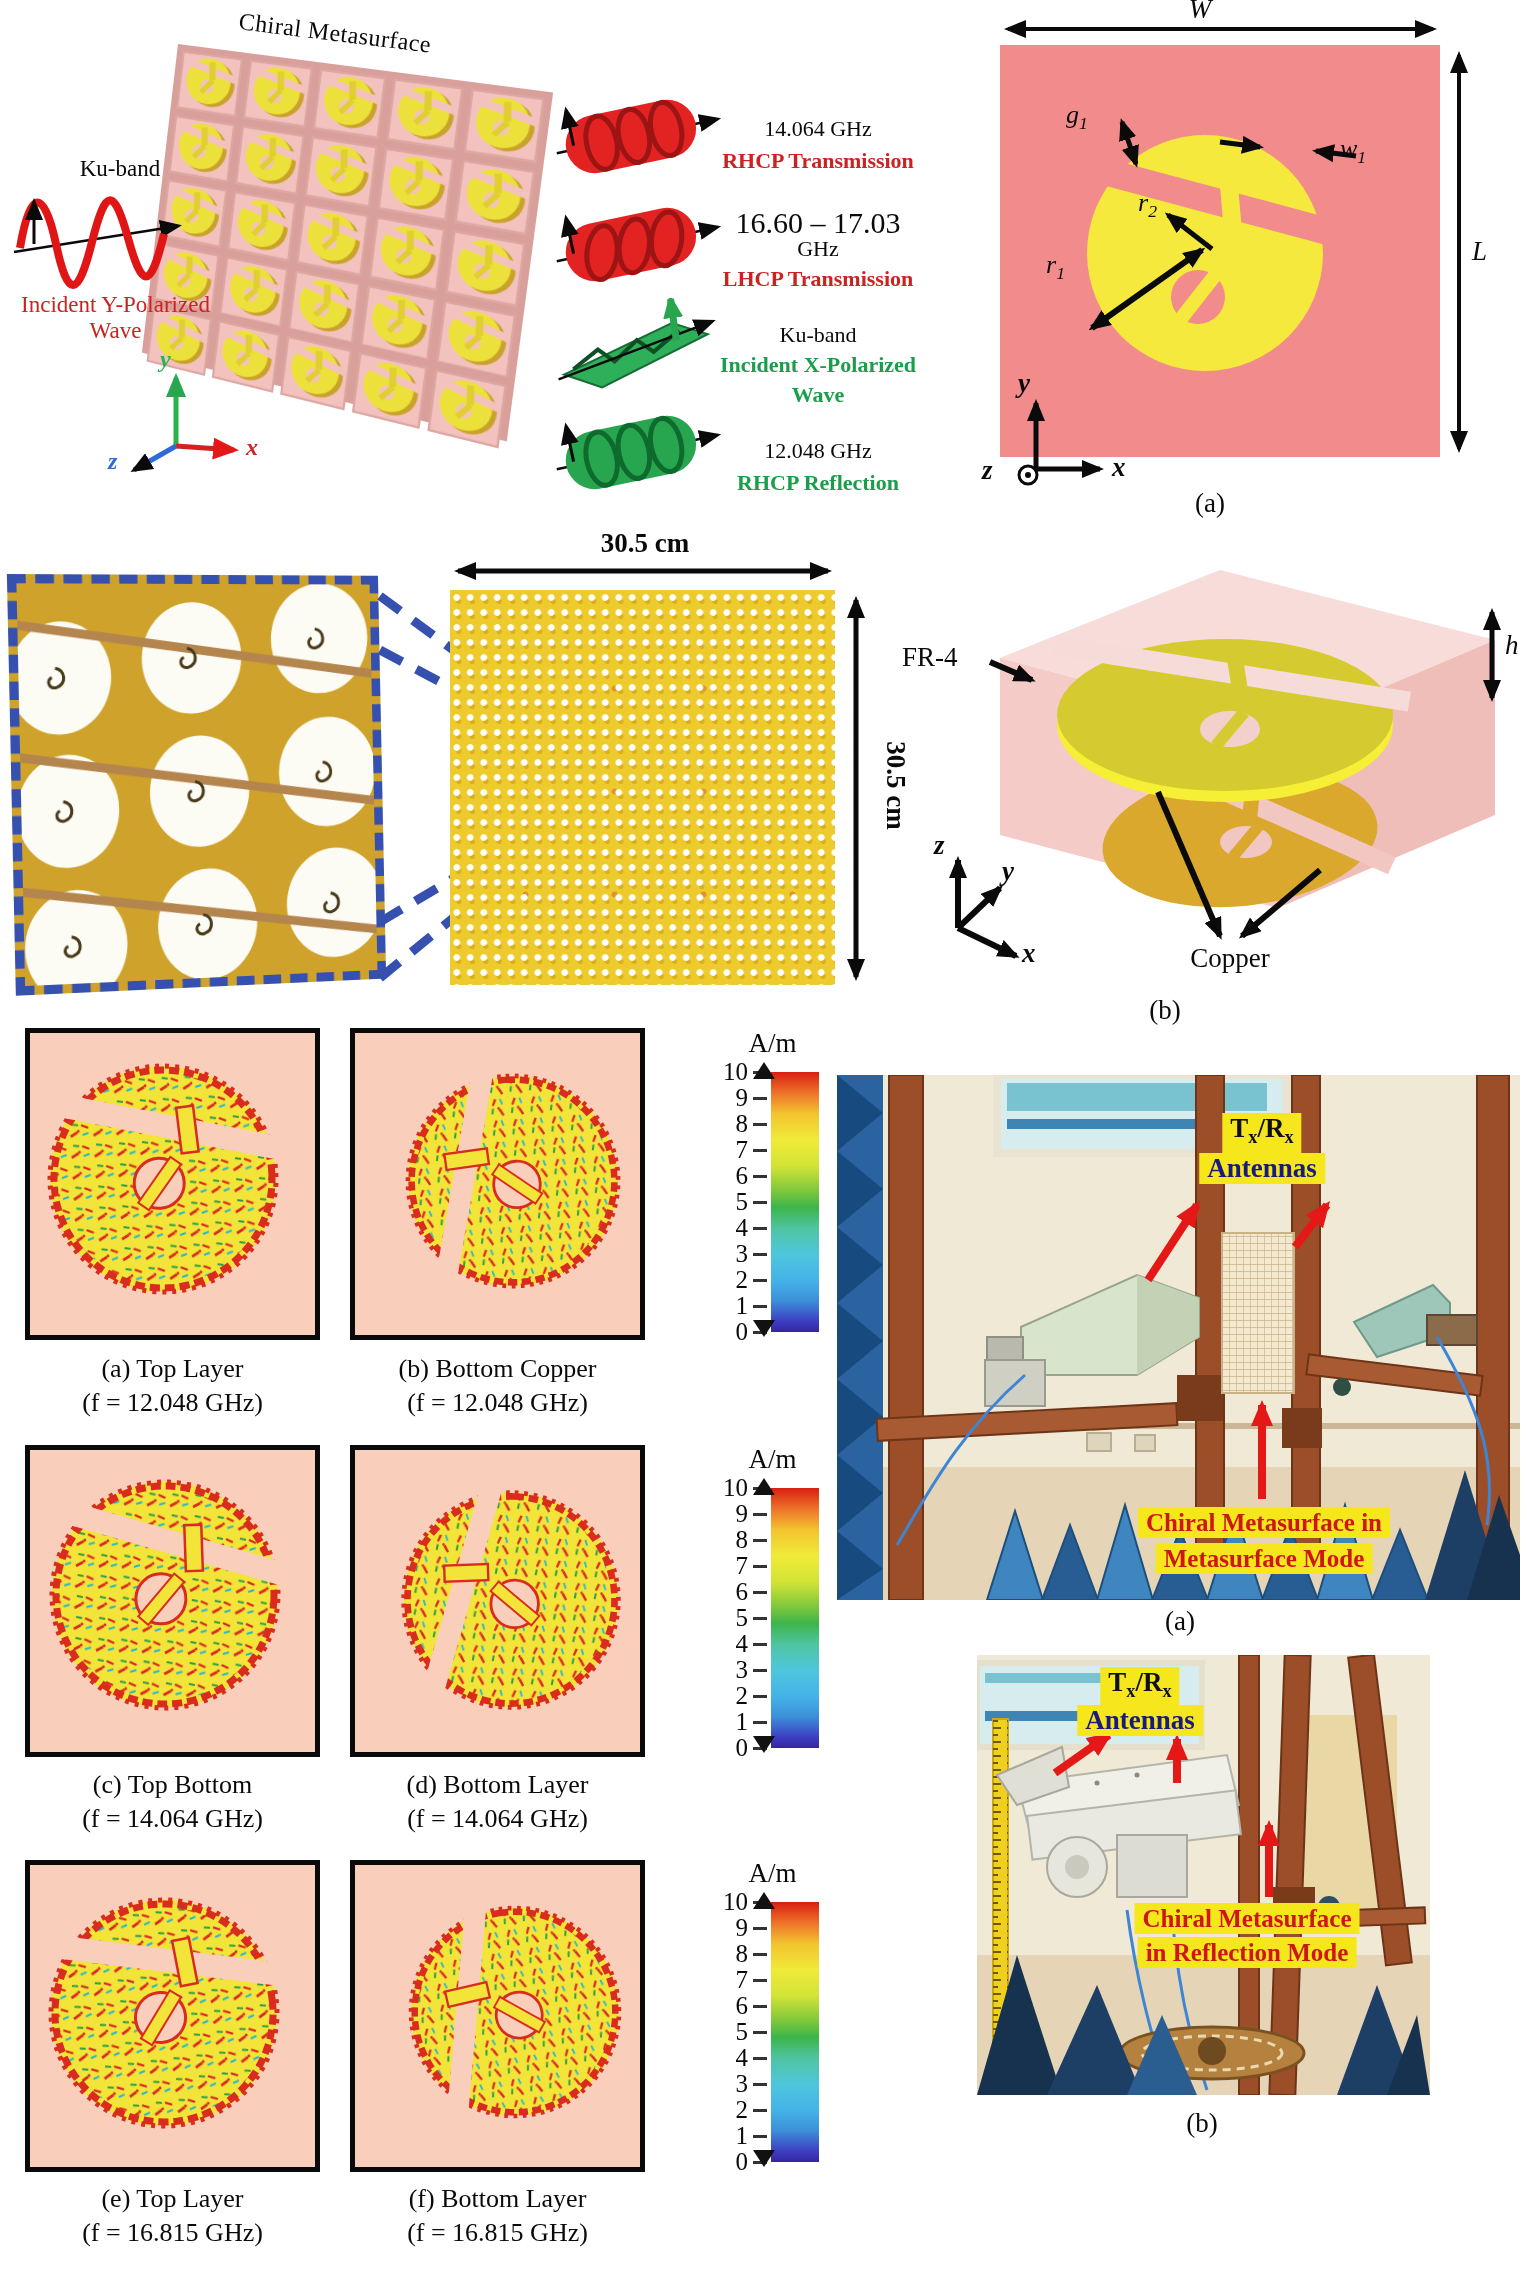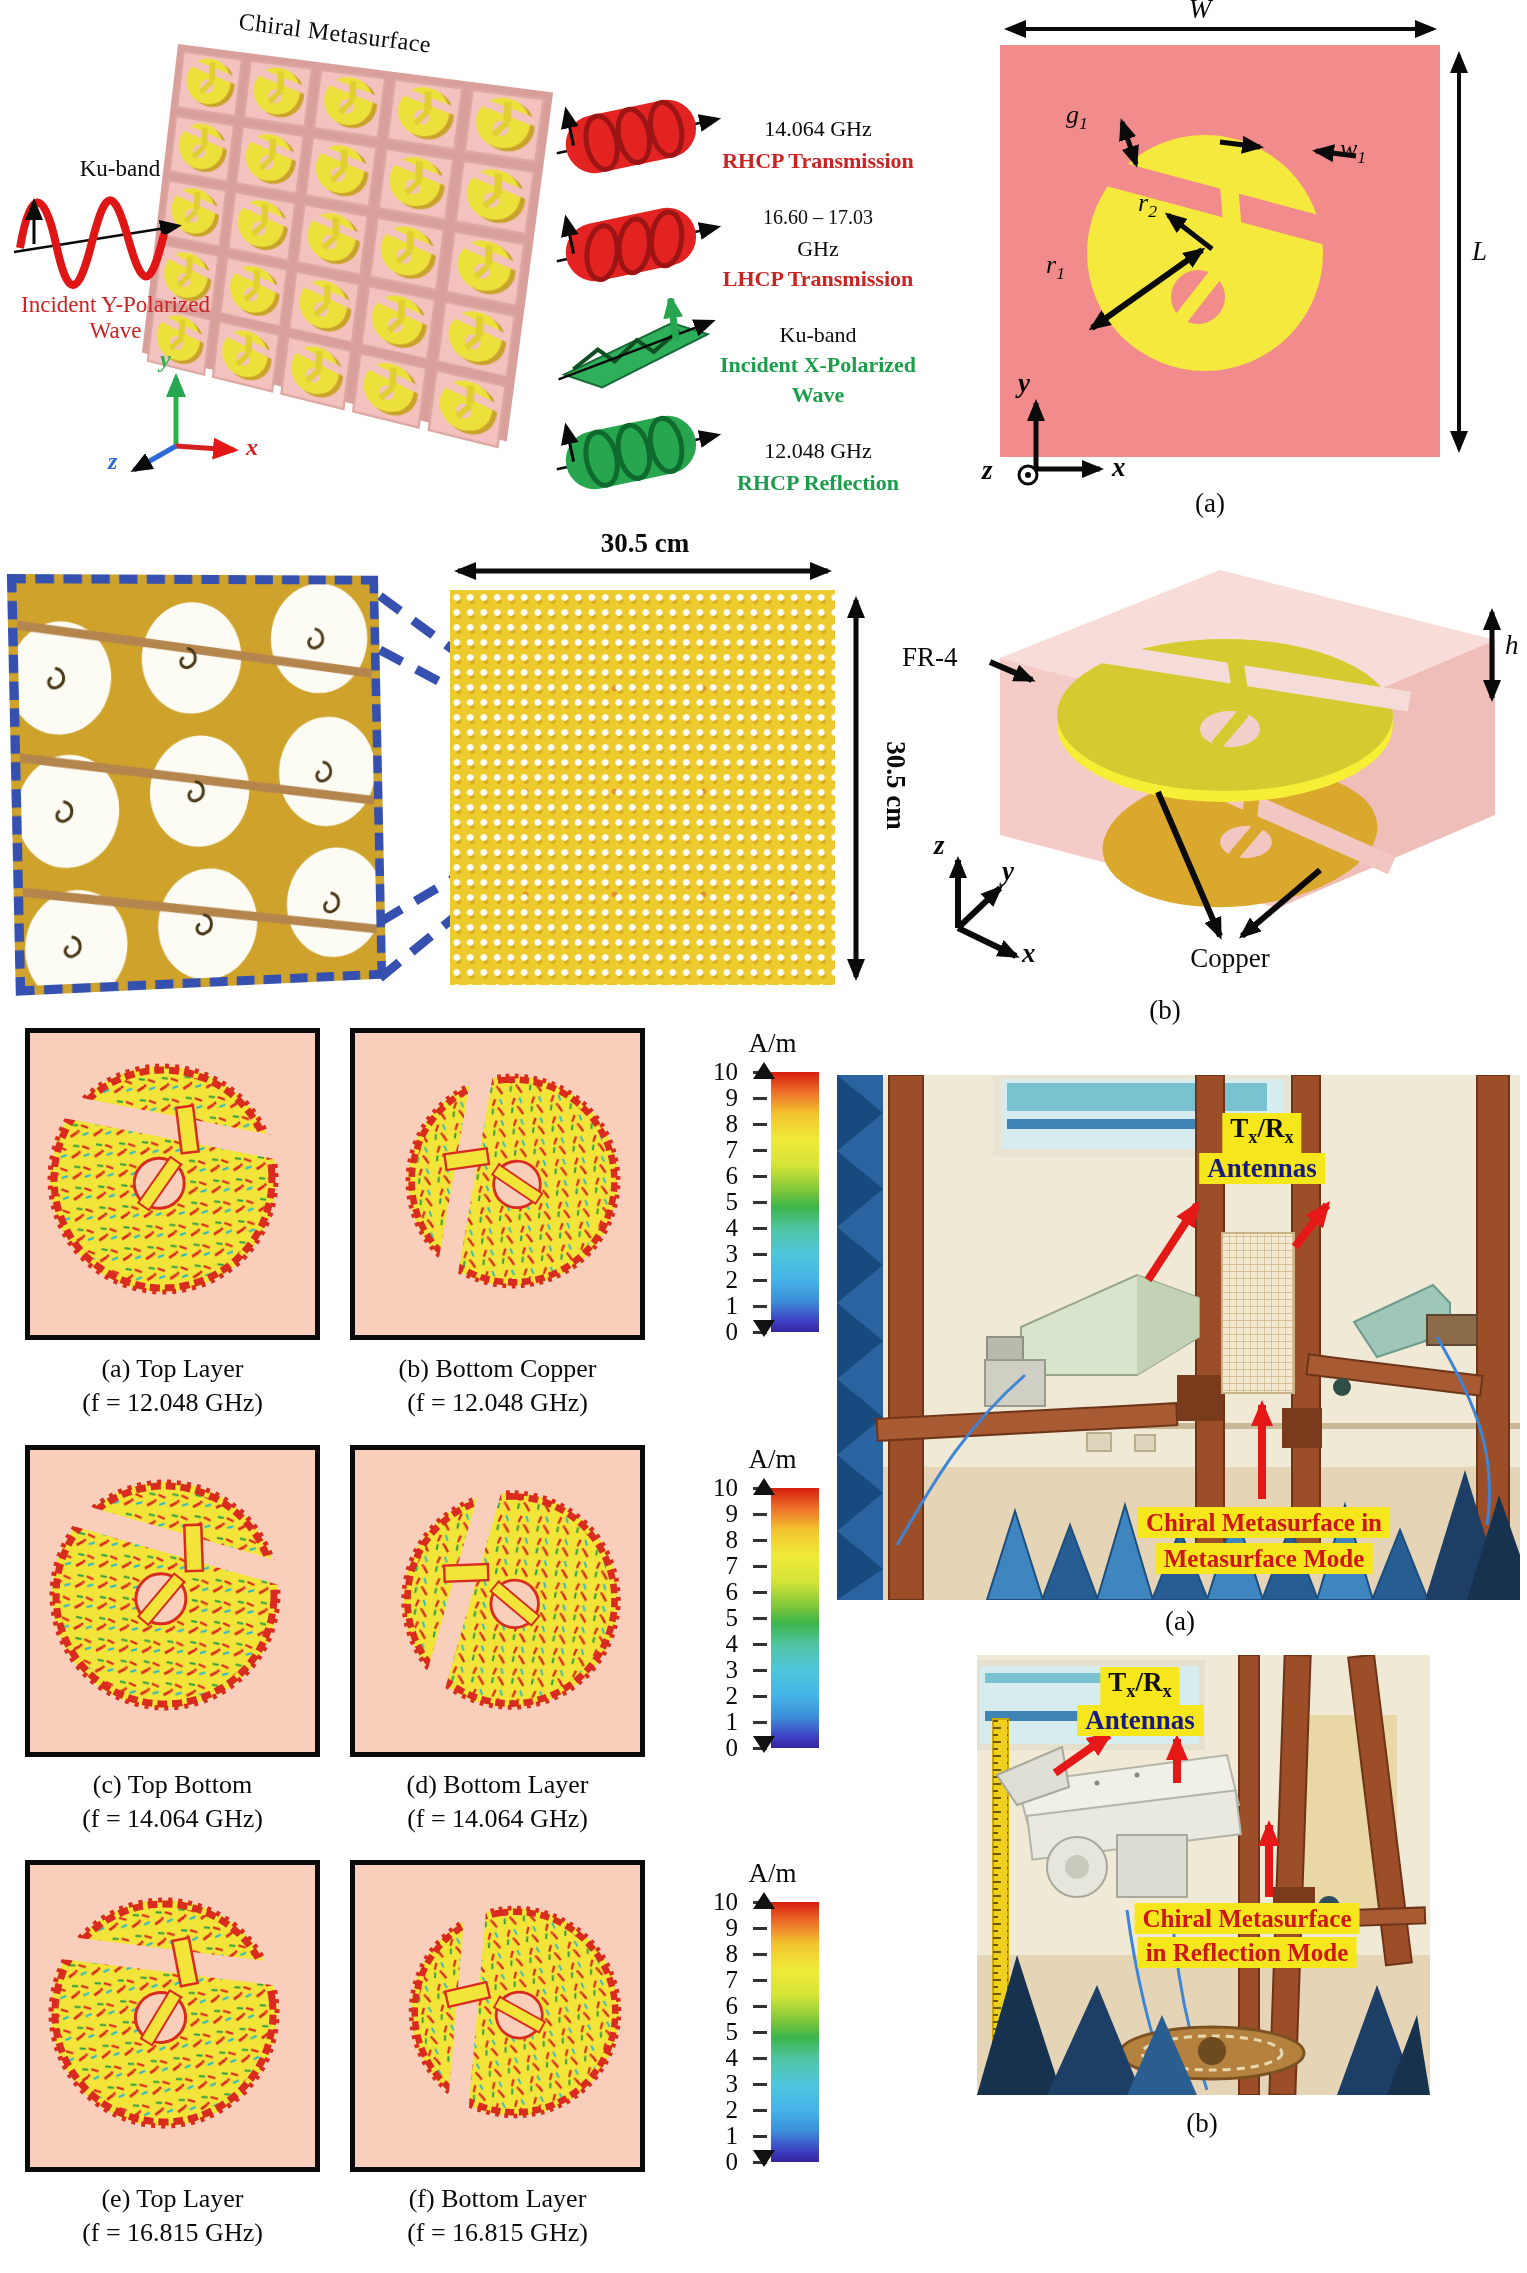--- a/index.html
+++ b/index.html
@@ -33,21 +33,21 @@
   
   .cpanel{position:absolute;width:295px;height:312px;background:#f9cfbc;border:5px solid #0a0a0a;box-sizing:border-box}
   .cpanel svg{display:block;width:100%;height:100%}
   .pcap{position:absolute;width:295px;text-align:center;font-size:26px;line-height:34px;color:#0a0a0a}
   
   .cb{position:absolute;left:705px;width:135px;height:310px}
   .cb-title{position:absolute;top:0;left:0;width:100%;text-align:center;font-size:27px}
   .cb-bar{position:absolute;left:66px;top:44px;width:48px;height:260px;
     background:linear-gradient(to bottom,#d81e10 0%,#ee722a 8%,#f2c32e 16%,#f0ea38 26%,#d3e436 36%,#7cc63c 46%,#3cb54a 52%,#4fc4a0 60%,#4fc6dd 70%,#45b3e8 80%,#3c8fd8 88%,#3d3dc2 96%,#35259e 100%)}
   .cb-ticks{position:absolute;left:0;top:0;width:62px;height:100%}
-  .cb-tick{position:absolute;right:0;display:flex;align-items:center;gap:15px}
+  .cb-tick{position:absolute;right:0;display:flex;align-items:center;gap:5px}
   .cb-num{font-size:25px;line-height:24px}
   .cb-dash{display:inline-block;width:14px;height:3px;background:#333}
   .cb-up{position:absolute;left:48px;top:34px;width:0;height:0;border-left:11px solid transparent;border-right:11px solid transparent;border-bottom:17px solid #111}
   .cb-down{position:absolute;left:48px;top:292px;width:0;height:0;border-left:11px solid transparent;border-right:11px solid transparent;border-top:17px solid #111}
   
   .photo{position:absolute;background:#fca5a5;overflow:hidden}
   .photo svg{position:absolute;left:0;top:0}
   .ytag{position:absolute;transform:translateX(-50%);background:#f6e71c;padding:0 8px;
         font-weight:bold;font-size:25px;white-space:nowrap;line-height:31px}
   .ytag.redtx{color:#cf1515}
@@ -310,21 +310,21 @@
       <rect x="12" y="20" width="132" height="58" rx="29" fill="#27a64f"></rect>
       <ellipse cx="48" cy="49" rx="15" ry="27" fill="none" stroke="#0e6b2d" stroke-width="5"></ellipse>
       <ellipse cx="81" cy="49" rx="15" ry="27" fill="none" stroke="#0e6b2d" stroke-width="5"></ellipse>
       <ellipse cx="114" cy="49" rx="15" ry="27" fill="none" stroke="#0e6b2d" stroke-width="5"></ellipse>
       <line x1="20" y1="46" x2="20" y2="10" stroke="#0a0a0a" stroke-width="3" marker-end="url(#mb)"></line>
     </g>
   </svg>
 
   <div class="abs ctr" style="left:718px;top:116px;width:200px;font-size:22px">14.064 GHz</div>
   <div class="abs ctr red" style="left:705px;top:148px;width:226px;font-size:22px;font-weight:bold">RHCP Transmission</div>
-  <div class="abs ctr" style="left:718px;top:206px;width:200px;font-size:20px">16.60 – 17.03</div>
+  <div class="abs ctr" style="left:718px;top:206px;width:200px;font-size:30px">16.60 – 17.03</div>
   <div class="abs ctr" style="left:718px;top:236px;width:200px;font-size:22px">GHz</div>
   <div class="abs ctr red" style="left:705px;top:266px;width:226px;font-size:22px;font-weight:bold">LHCP Transmission</div>
   <div class="abs ctr" style="left:718px;top:322px;width:200px;font-size:22px">Ku-band</div>
   <div class="abs ctr green" style="left:705px;top:352px;width:226px;font-size:22px;font-weight:bold">Incident X-Polarized</div>
   <div class="abs ctr green" style="left:705px;top:382px;width:226px;font-size:22px;font-weight:bold">Wave</div>
   <div class="abs ctr" style="left:718px;top:438px;width:200px;font-size:22px">12.048 GHz</div>
   <div class="abs ctr green" style="left:705px;top:470px;width:226px;font-size:22px;font-weight:bold">RHCP Reflection</div>
 </div>
 
 <div class="abs" style="left:960px;top:0;width:567px;height:530px">

